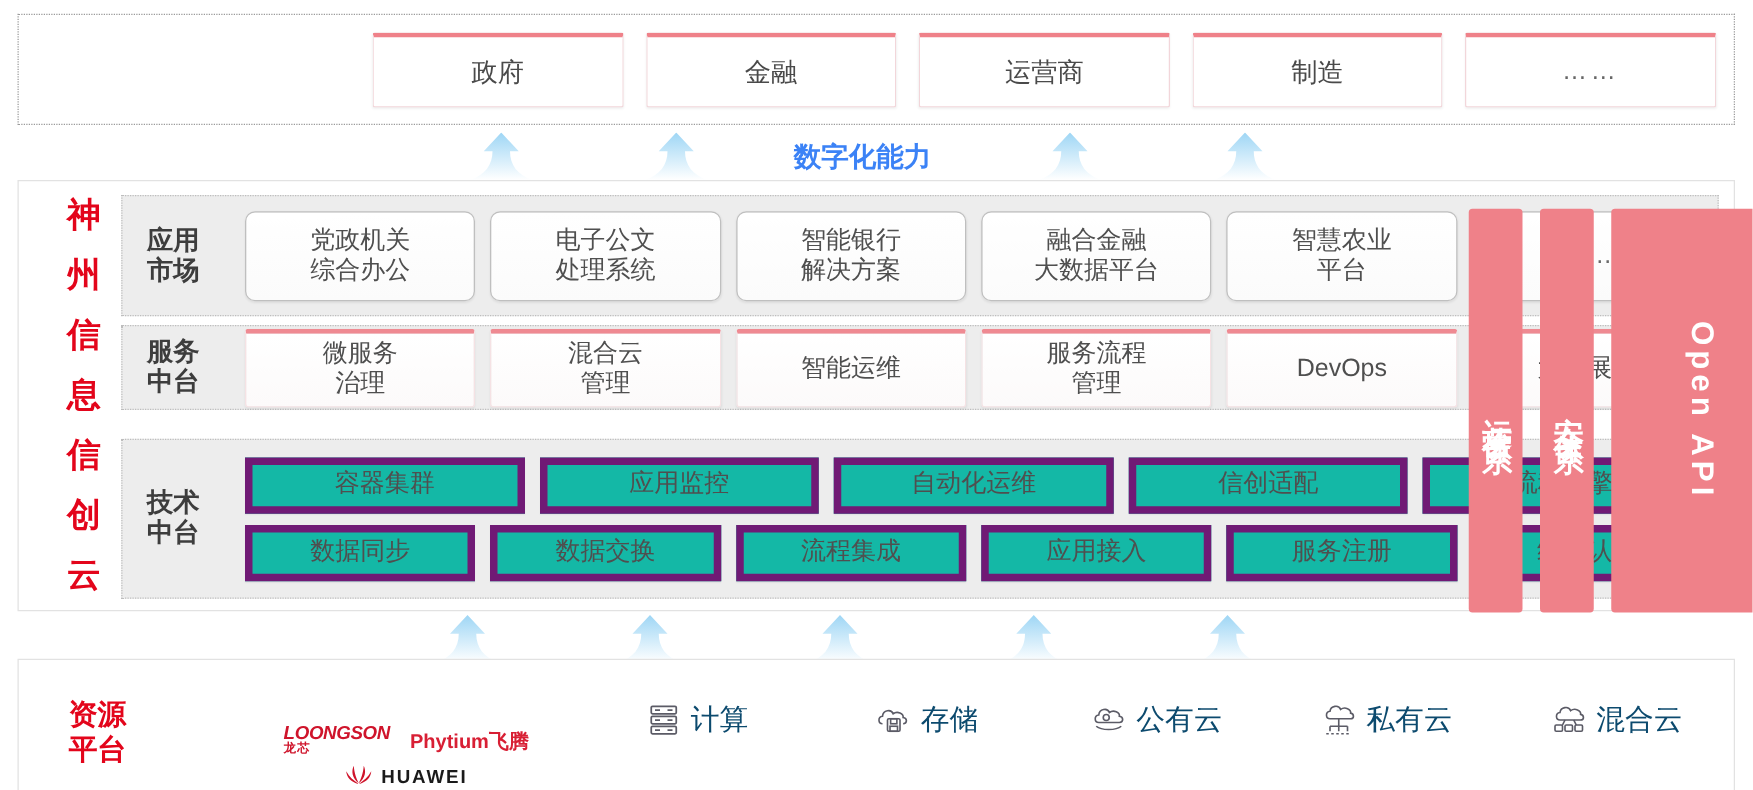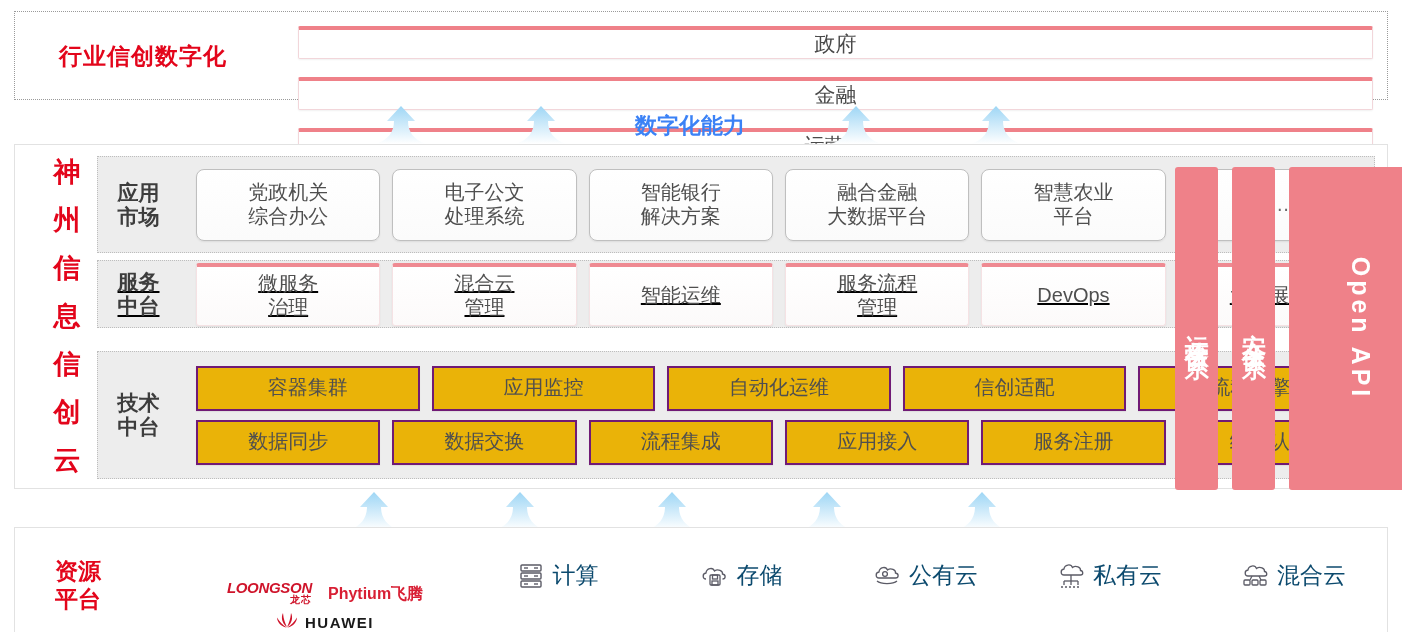--- a/index.html
+++ b/index.html
@@ -28,21 +28,20 @@
     color: #e3051b;
     letter-spacing: 1px;
     white-space: nowrap;
   }
   .industry-boxes {
     position: absolute;
     left: 283px; top: 14px;
     width: 1075px; height: 60px;
     display: flex;
     gap: 18px;
-    flex-direction: column;
   }
   .industry-box {
     flex: 1;
     background: #ffffff;
     border: 1px solid #f2d6da;
     border-top: 4px solid #ef8189;
     border-radius: 2px;
     display: flex;
     align-items: center;
     justify-content: center;
@@ -103,21 +102,21 @@
     position: absolute;
     left: 0;
     width: 1278px;
     background: #ededed;
     border: 1px dotted #bdbdbd;
     display: flex;
     align-items: center;
     gap: 21px;
   }
   .band-app  { top: 0px;   height: 97px; }
-  .band-svc  { top: 104px; height: 68px; text-decoration: underline; }
+  .band-svc  { top: 104px; height: 68px; }
   .band-tech { top: 195px; height: 128px; }
 
   .band-label {
     width: 77px;
     flex: none;
     text-align: center;
     font-size: 21px;
     font-weight: bold;
     color: #3d3d3d;
     line-height: 1.12;
@@ -160,23 +159,23 @@
   .cell-svc {
     height: 63px;
     border: 1px solid #f5e2e4;
     border-top: 4px solid #ef8a92;
     border-radius: 3px;
     box-shadow: 0 1px 2px rgba(0,0,0,0.07);
     background: linear-gradient(#ffffff, #fcfafa);
   }
   .cell-tech {
     height: 45px;
-    border: 2px solid #701a75;
+    border: 6px solid #701a75;
     box-shadow: 0 1px 1px rgba(0,0,0,0.05);
-    background: #eab308;
+    background: #14b8a6;
   }
 
   
   .pillars {
     position: absolute;
     left: 1078px; top: 11px;
     width: 258px; height: 323px;
     display: flex;
     gap: 14px;
   }
@@ -237,21 +236,21 @@
     width: 240px;
     text-align: center;
   }
   .logo-line1 {
     display: flex;
     align-items: flex-end;
     justify-content: center;
     gap: 16px;
     margin-bottom: 7px;
   }
-  .logo-loongson { text-align: right; line-height: 1; margin-top: 40px; }
+  .logo-loongson { text-align: left; line-height: 1; margin-top: 40px; }
   .logo-loongson .ls-main {
     font-size: 15px; font-weight: bold; font-style: italic;
     color: #cf142b; letter-spacing: -0.3px;
   }
   .logo-loongson .ls-sub {
     font-size: 10px; font-weight: bold; color: #cf142b; letter-spacing: 1px;
   }
   .logo-phytium {
     font-size: 16px; font-weight: bold; color: #d81f34; white-space: nowrap;
   }
@@ -280,21 +279,20 @@
   }
   .res-icon { width: 30px; height: 30px; flex: none; }
   .res-icon svg { display: block; width: 100%; height: 100%; }
 </style>
 </head>
 <body>
 
 <div id="root">
 
   <div class="industry-band">
-    <div class="industry-title">行业信创数字化</div>
     <div class="industry-boxes">
       <div class="industry-box">政府</div>
       <div class="industry-box">金融</div>
       <div class="industry-box">运营商</div>
       <div class="industry-box">制造</div>
       <div class="industry-box ellipsis">……</div>
     </div>
   </div>
 
   <div class="arrow-strip-top">

